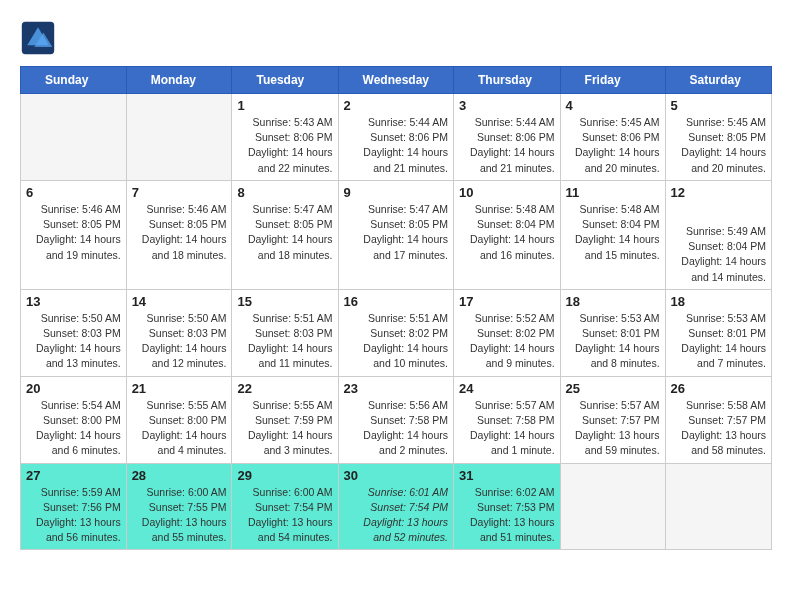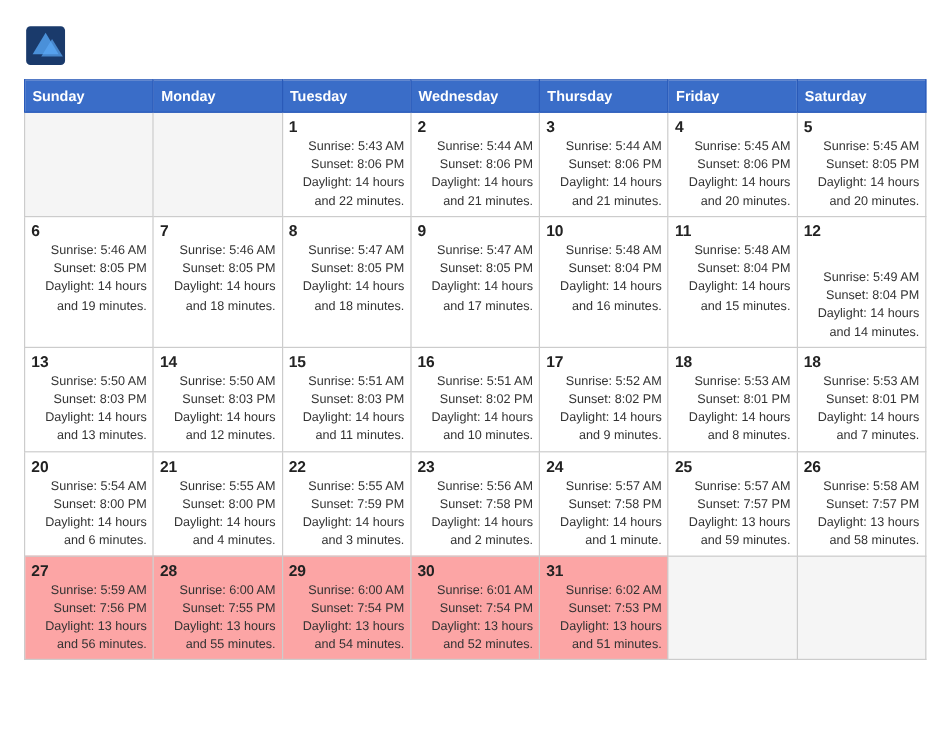--- a/index.html
+++ b/index.html
@@ -47,21 +47,21 @@
     }
     .calendar {
       width: 100%;
       border-collapse: collapse;
       font-size: 11px;
     }
     .calendar th {
       background-color: #3a6dc8;
       color: #fff;
       text-align: left;
-      padding: 6px 6px;
+      padding: 6px 24px;
       font-size: 12px;
       font-weight: bold;
       border: 1px solid #2a5ab8;
     }
     .calendar td {
       border: 1px solid #ccc;
       vertical-align: top;
       padding: 4px 5px;
       width: 107px;
       height: 85px;
@@ -76,21 +76,21 @@
       color: #222;
       margin-bottom: 2px;
     }
     .day-info {
       color: #333;
       font-size: 10.5px;
       line-height: 1.45;
       text-align: right;
     }
     .last-row td {
-      background: #fca5a5;
+      background: #5eead4;
     }
   </style>
 </head>
 <body>
 
 <div class="header">
   <div class="logo">
     <svg class="logo-icon" viewBox="0 0 40 40">
       <rect x="2" y="2" width="36" height="36" rx="4" fill="#1a3a6b"></rect>
       <polygon points="20,8 32,28 8,28" fill="#4a90d9"></polygon>
@@ -329,21 +329,21 @@
         </td>
         <td>
           <div class="day-number">29</div>
           <div class="day-info" style="white-space: pre-line;">Sunrise: 6:00 AM
 Sunset: 7:54 PM
 Daylight: 13 hours
 and 54 minutes.</div>
         </td>
         <td>
           <div class="day-number">30</div>
-          <div class="day-info" style="white-space: pre-line;">Sunrise: 6:01 AM
+          <div class="day-info" style="white-space: pre-line; font-style: italic;">Sunrise: 6:01 AM
 Sunset: 7:54 PM
 Daylight: 13 hours
 and 52 minutes.</div>
         </td>
         <td>
           <div class="day-number">31</div>
           <div class="day-info" style="white-space: pre-line;">Sunrise: 6:02 AM
 Sunset: 7:53 PM
 Daylight: 13 hours
 and 51 minutes.</div>

